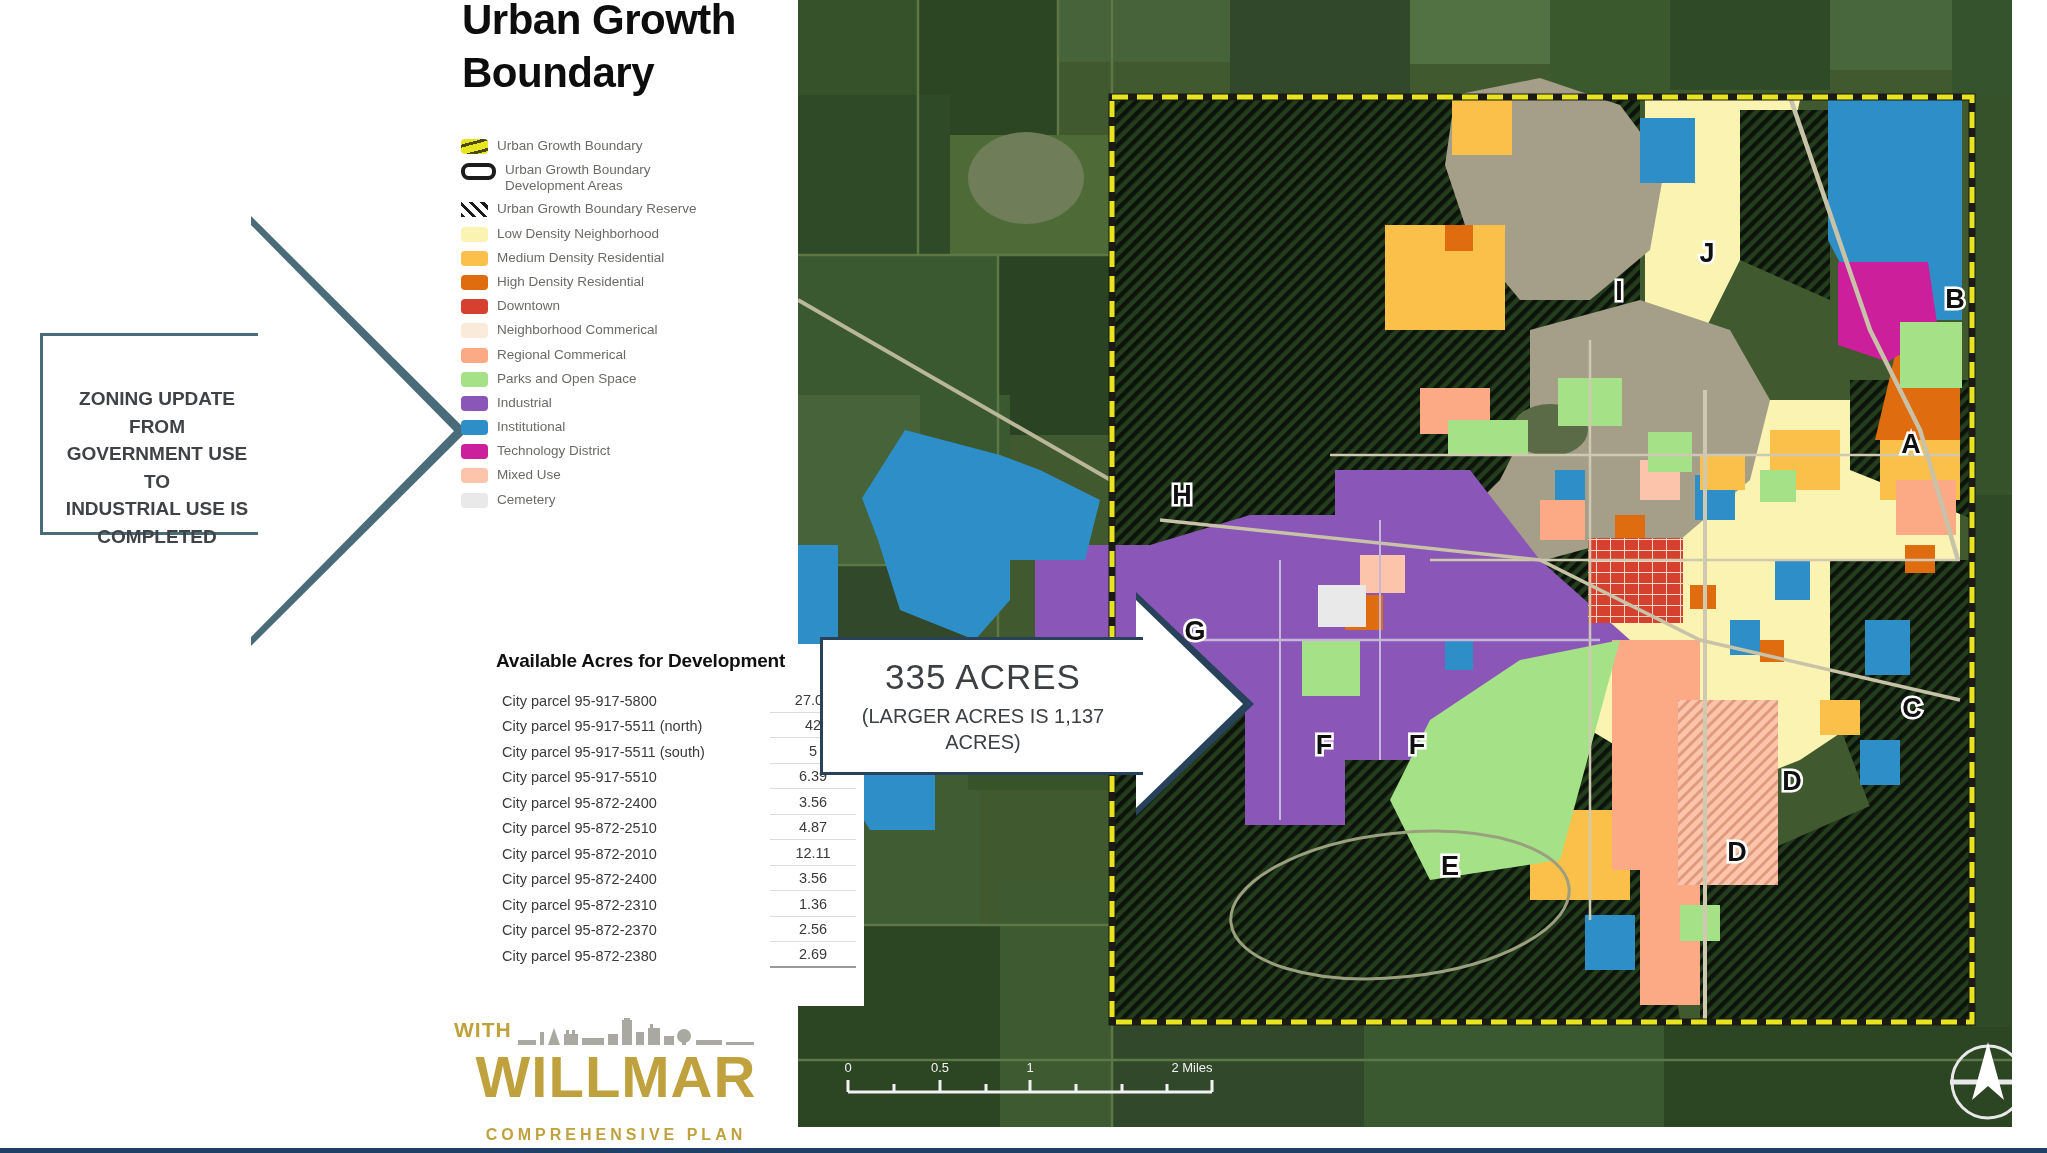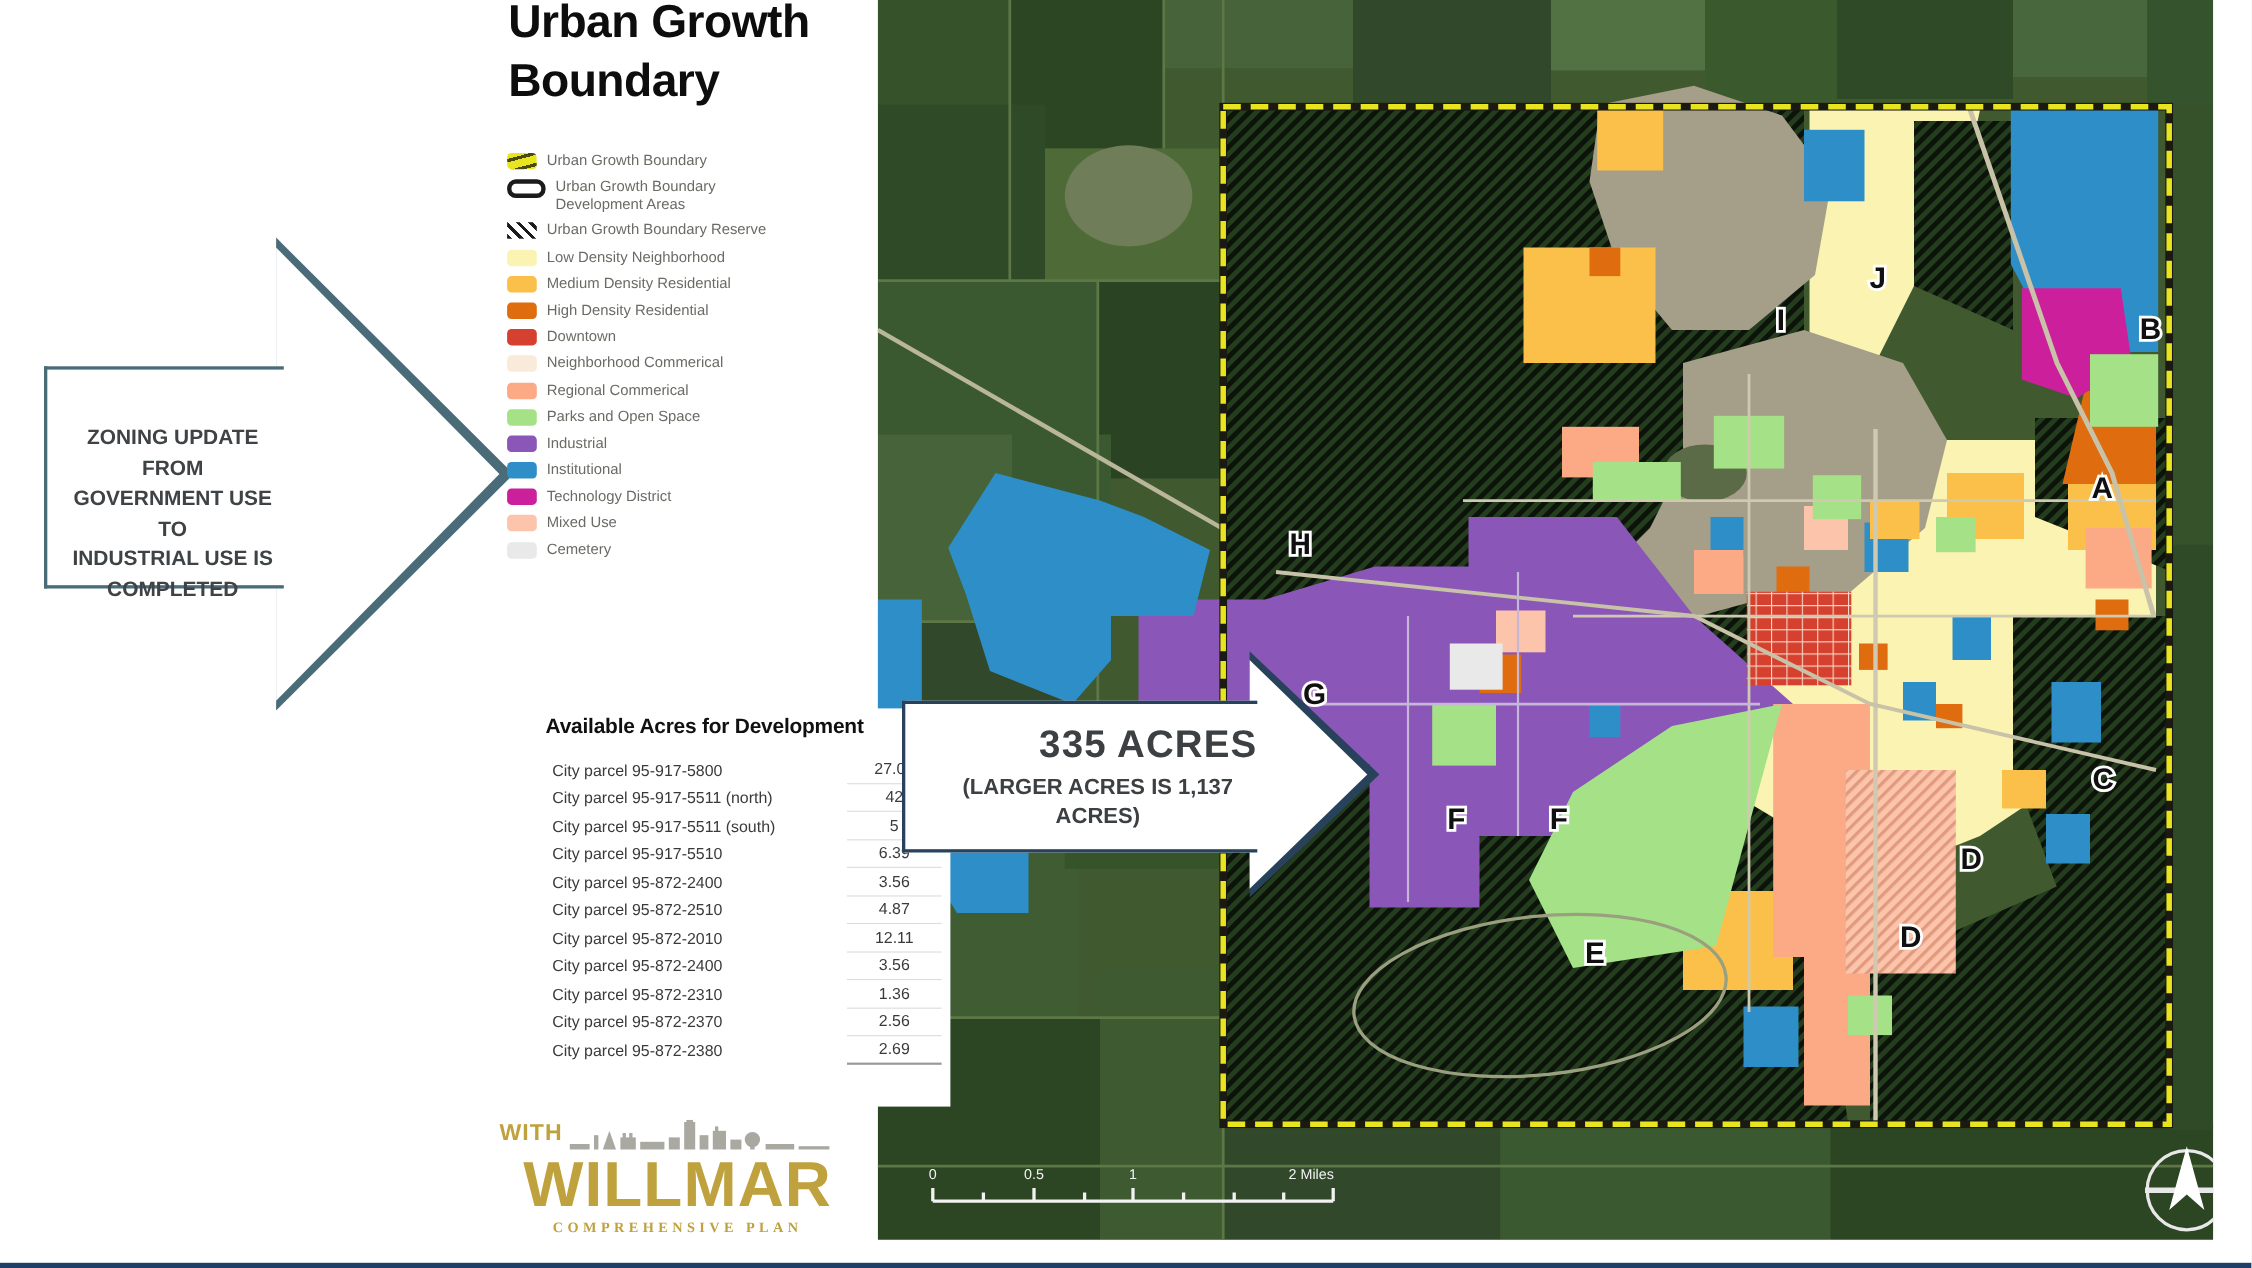--- a/index.html
+++ b/index.html
@@ -24,35 +24,35 @@
   #la-head-i{left:251px;top:225px;border-top:206px solid transparent;border-bottom:206px solid transparent;border-left:203px solid #ffffff;z-index:2;}
   #la-body{position:absolute;left:40px;top:333px;width:215px;height:196px;background:#fff;
            border:3px solid var(--c-arrow_outline);border-right:none;z-index:2;}
   #la-text{position:absolute;left:52px;top:385px;width:210px;z-index:3;text-align:center;
            font-size:19px;font-weight:600;color:#3f4345;line-height:1.45;}
   
   #ma-head-o{left:1136px;top:592px;border-top:112px solid transparent;border-bottom:112px solid transparent;border-left:118px solid #27425a;z-index:4;}
   #ma-head-i{left:1136px;top:600px;border-top:104px solid transparent;border-bottom:104px solid transparent;border-left:107px solid #ffffff;z-index:4;}
   #ma-body{position:absolute;left:820px;top:637px;width:320px;height:132px;background:#fff;
            border:3px solid #27425a;border-right:none;z-index:4;display:flex;flex-direction:column;
-           align-items:flex-end;justify-content:center;font-weight:bold;}
+           align-items:center;justify-content:center;}
   #ma-line1{font-size:35px;color:#3c4043;letter-spacing:1px;}
   #ma-line2{font-size:20px;color:#3c4043;margin-top:6px;text-align:center;line-height:1.3;width:290px;}
   
   #tablebox{position:absolute;left:486px;top:608px;width:378px;min-height:348px;background:#fff;z-index:3;padding:4px 0 10px 0;margin-top:36px;}
   #tb-title{font-size:19px;font-weight:bold;color:#101010;margin:2px 0 16px 10px;letter-spacing:-.2px;}
   .tb-row{display:flex;justify-content:space-between;align-items:center;height:25.5px;padding:0 8px 0 16px;}
   .tb-parcel{font-size:14.5px;color:#3a3a3a;}
   .tb-val{font-size:14.5px;color:#3a3a3a;width:86px;text-align:center;border-bottom:1px solid #dcdcdc;line-height:23px;}
   
   #logo{position:absolute;left:448px;top:1018px;width:336px;z-index:3;text-align:center;}
   #logo-top{display:flex;align-items:flex-start;justify-content:flex-start;height:30px;margin-left:6px;}
   #logo-with{font-size:21px;font-weight:bold;color:var(--c-logo_gold);letter-spacing:1px;margin-right:4px;}
   #logo-name{font-size:58px;font-weight:bold;color:var(--c-logo_gold);letter-spacing:1px;line-height:1.0;}
-  #logo-tag{font-size:13px;font-weight:bold;color:var(--c-logo_gold);letter-spacing:4px;margin-top:2px;font-family:Liberation Serif, serif;}
+  #logo-tag{font-size:16px;font-weight:bold;color:var(--c-logo_gold);letter-spacing:4px;margin-top:20px;}
   
   #bottomline{position:absolute;left:0;bottom:0;width:2047px;height:5px;background:#1d3f68;z-index:5;}
 </style>
 </head>
 <body>
 
 <div id="page">
 
   <svg id="mapsvg" width="2047" height="1153" viewBox="0 0 2047 1153" aria-hidden="true">
     <defs>

